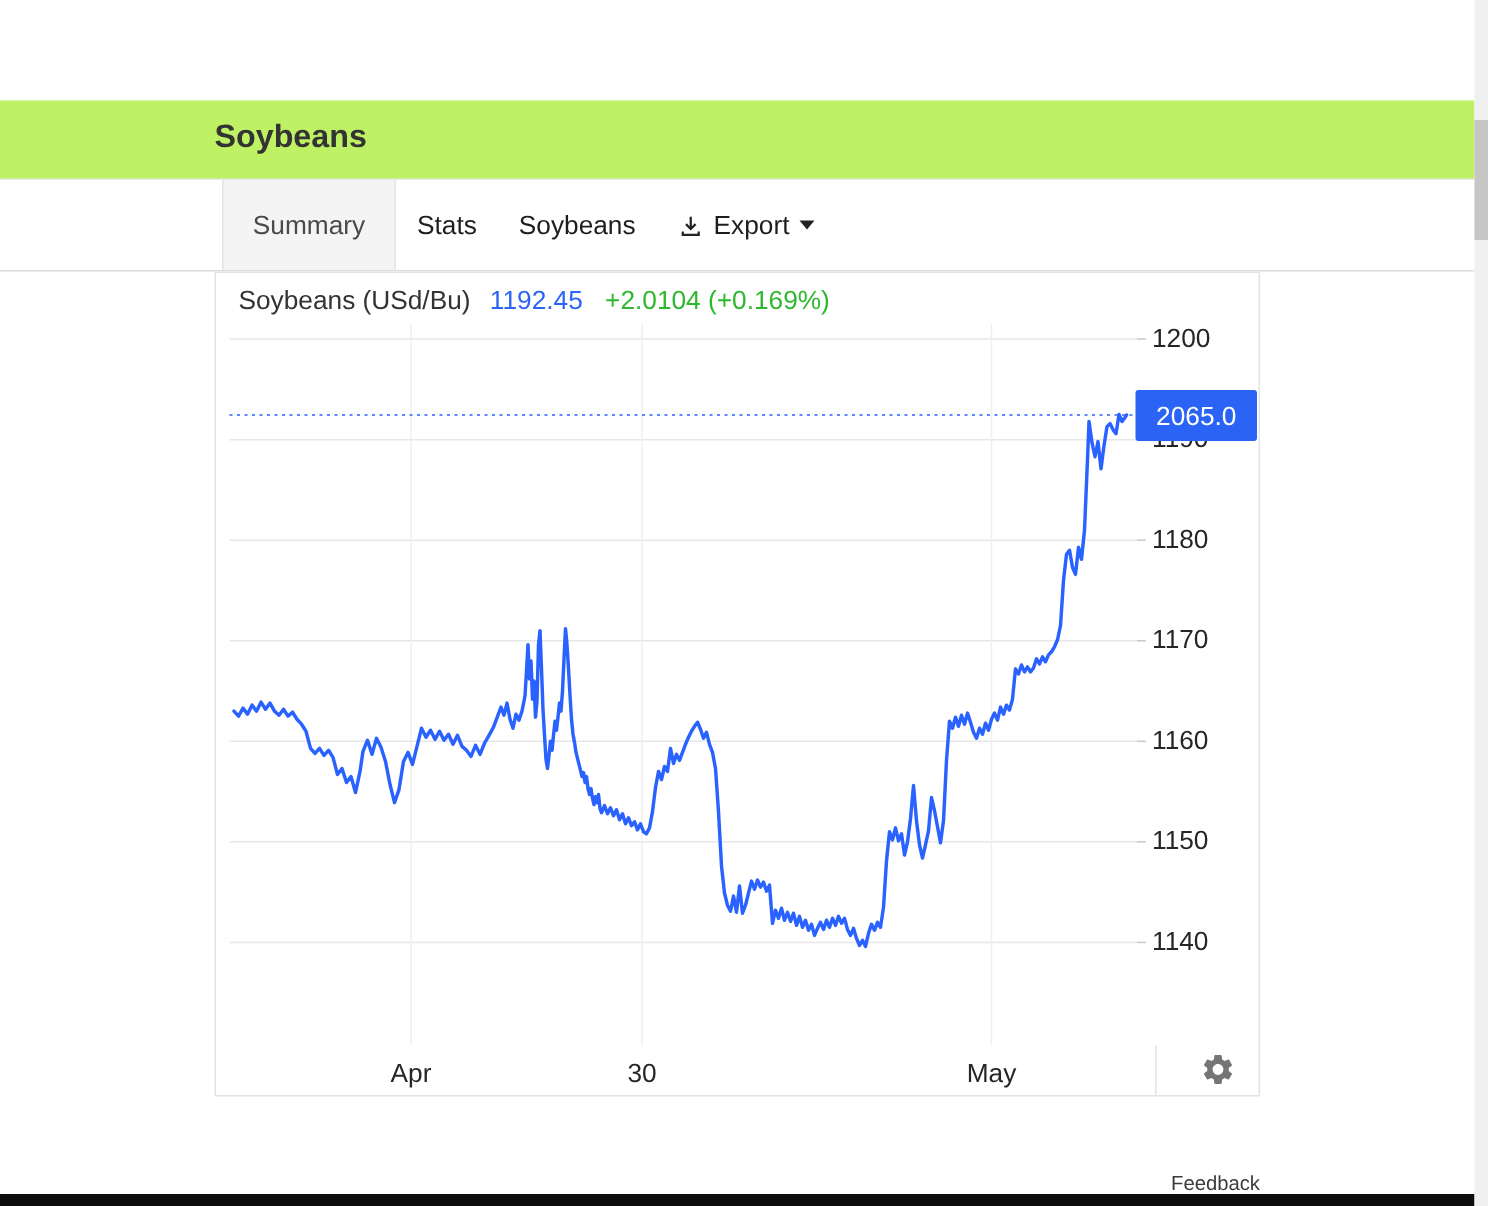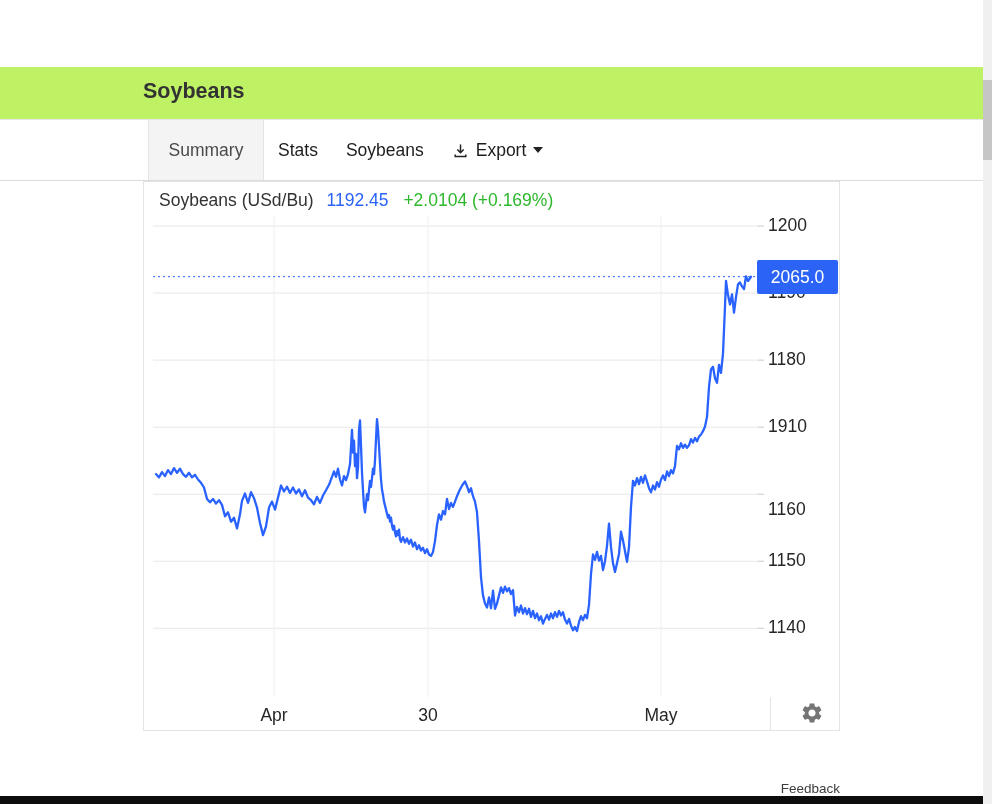--- a/index.html
+++ b/index.html
@@ -130,22 +130,22 @@
         <line x1="509" y1="483" x2="509" y2="489" stroke="#c9c9c9" stroke-width="1"></line>
         <line x1="1" y1="483" x2="606" y2="483" stroke="#c9c9c9" stroke-width="1"></line>
         <line x1="1" y1="61.6689847009732" x2="606" y2="61.6689847009732" stroke="#2962ff" stroke-width="1" stroke-dasharray="2 3"></line>
         <polyline points="4.0,259.1 7.0,262.4 10.0,257.1 13.0,261.1 16.0,255.1 19.0,259.1 22.0,253.1 25.0,257.8 28.0,253.7 31.0,259.1 34.0,261.8 37.0,257.8 40.0,262.4 43.0,259.8 46.0,264.5 49.0,267.8 52.0,272.5 55.0,283.9 58.0,287.3 61.0,283.9 64.0,288.6 67.0,285.2 70.0,289.9 73.0,301.3 76.0,297.3 79.0,306.7 82.0,302.7 85.0,313.4 88.0,299.3 90.0,285.9 93.0,278.5 96.0,287.9 99.0,277.2 102.0,283.2 105.0,292.6 108.0,308.0 111.0,320.1 114.0,311.4 117.0,292.6 120.0,286.6 123.0,294.6 126.0,282.6 129.0,270.5 132.0,276.5 135.0,271.8 138.0,277.9 141.0,272.5 144.0,278.5 147.0,274.5 150.0,281.2 153.0,275.2 156.0,282.6 159.0,285.2 162.0,289.3 165.0,281.9 168.0,287.9 171.0,280.5 174.0,275.2 177.0,269.8 180.0,261.8 182.0,256.4 184.0,261.8 186.0,253.7 188.0,264.5 190.0,270.5 192.0,261.1 194.0,265.1 196.0,259.1 198.0,249.0 199.0,232.3 200.0,214.8 201.0,237.6 202.0,225.6 203.0,251.1 204.0,239.0 205.0,263.1 206.0,252.4 207.0,214.8 208.0,205.5 209.0,230.9 210.0,257.8 211.0,275.2 212.0,291.3 213.0,297.3 214.0,288.6 215.0,279.2 216.0,285.2 217.0,275.2 218.0,265.8 219.0,271.8 220.0,263.1 221.0,253.7 222.0,259.1 223.0,245.7 224.0,224.2 225.0,204.1 226.0,214.8 227.0,230.9 228.0,248.4 229.0,264.5 230.0,274.5 231.0,279.9 232.0,286.6 233.0,290.6 234.0,294.6 235.0,298.6 236.0,302.7 237.0,300.0 238.0,306.7 239.0,302.7 240.0,310.7 241.0,314.7 242.0,310.7 243.0,317.4 244.0,321.4 245.0,316.1 246.0,320.1 247.0,314.7 248.0,324.1 249.0,326.8 251.0,322.1 253.0,327.5 255.0,323.5 257.0,328.8 259.0,324.8 261.0,331.5 263.0,327.5 265.0,334.2 267.0,330.2 269.0,335.5 271.0,332.8 273.0,338.2 275.0,334.2 277.0,339.5 279.0,340.9 281.0,336.9 283.0,326.1 285.0,310.0 287.0,299.3 289.0,304.7 291.0,296.0 293.0,299.3 295.0,283.9 297.0,294.0 299.0,287.9 301.0,291.9 303.0,286.6 305.0,281.2 307.0,276.5 309.0,272.5 311.0,269.2 313.0,266.5 315.0,271.2 317.0,277.2 319.0,273.2 321.0,281.2 323.0,286.6 325.0,297.3 327.0,326.1 329.0,362.3 331.0,380.4 333.0,388.5 335.0,392.5 337.0,382.4 339.0,393.2 341.0,375.7 343.0,393.8 345.0,388.5 347.0,380.4 349.0,372.4 351.0,377.8 353.0,371.7 355.0,376.4 357.0,373.1 359.0,379.1 361.0,375.1 363.0,400.5 365.0,391.8 367.0,397.2 369.0,390.5 371.0,398.5 373.0,393.2 375.0,399.2 377.0,393.8 379.0,401.9 381.0,395.9 383.0,403.2 385.0,398.5 387.0,405.2 389.0,401.2 391.0,408.6 393.0,403.9 395.0,399.9 397.0,404.6 399.0,398.5 401.0,403.2 403.0,397.2 405.0,401.9 407.0,395.9 409.0,400.5 411.0,397.2 413.0,404.6 415.0,408.6 417.0,403.9 419.0,410.6 421.0,415.3 423.0,411.9 425.0,416.0 427.0,407.2 429.0,401.2 431.0,405.2 433.0,399.9 435.0,403.2 437.0,389.8 439.0,359.0 441.0,339.5 443.0,344.9 445.0,336.9 447.0,345.6 449.0,340.9 451.0,355.0 453.0,346.2 455.0,330.8 457.0,308.7 459.0,332.2 461.0,348.3 463.0,357.0 465.0,348.3 467.0,338.9 469.0,316.7 471.0,325.5 473.0,336.2 475.0,346.9 477.0,332.2 479.0,291.9 481.0,265.8 483.0,270.5 485.0,263.1 487.0,269.2 489.0,261.8 491.0,267.8 493.0,260.4 495.0,266.5 497.0,273.2 499.0,277.2 501.0,270.5 503.0,274.5 505.0,267.1 507.0,271.8 509.0,264.5 511.0,260.4 513.0,265.1 515.0,256.4 517.0,261.1 519.0,255.1 521.0,258.4 523.0,251.1 525.0,230.9 527.0,234.3 529.0,228.3 531.0,232.9 533.0,229.6 535.0,232.9 537.0,230.3 539.0,224.2 541.0,227.6 543.0,222.9 545.0,226.2 547.0,221.6 549.0,219.5 551.0,216.2 553.0,211.5 555.0,202.1 557.0,171.9 559.0,154.5 561.0,151.8 563.0,163.2 565.0,167.9 567.0,149.8 569.0,157.9 571.0,138.4 573.0,91.5 574.0,66.0 576.0,80.1 578.0,89.5 580.0,79.4 582.0,97.5 584.0,82.1 586.0,69.4 588.0,67.4 590.0,71.4 592.0,74.1 594.0,61.3 596.0,66.0 598.0,63.3 599.0,61.7" fill="none" stroke="#2962ff" stroke-width="2.3" stroke-linejoin="round" stroke-linecap="round"></polyline>
       </svg>
 
     <div id="ylabels">
         <div class="ylabel" style="left: 624px; top: 33.0556px;">1200</div>
         <div class="ylabel" style="left: 624px; top: 100.093px; z-index: 1;">1190</div>
         <div class="ylabel" style="left: 624px; top: 167.131px;">1180</div>
-        <div class="ylabel" style="left: 624px; top: 234.168px;">1910</div>
-        <div class="ylabel" style="left: 624px; top: 301.206px; margin-top: 16px;">1160</div>
+        <div class="ylabel" style="left: 624px; top: 234.168px;">1170</div>
+        <div class="ylabel" style="left: 624px; top: 301.206px;">1160</div>
         <div class="ylabel" style="left: 624px; top: 368.243px;">1150</div>
         <div class="ylabel" style="left: 624px; top: 435.281px;">1140</div>
       </div>
     <div class="price-badge" id="price-badge" style="background: rgb(42, 99, 246); top: 77.669px;">2065.0</div>
     <div id="xlabels">
         <div class="xlabel" style="left: 130px;">Apr</div>
         <div class="xlabel" style="left: 284px;">30</div>
         <div class="xlabel" style="left: 517px;">May</div>
       </div>
 

